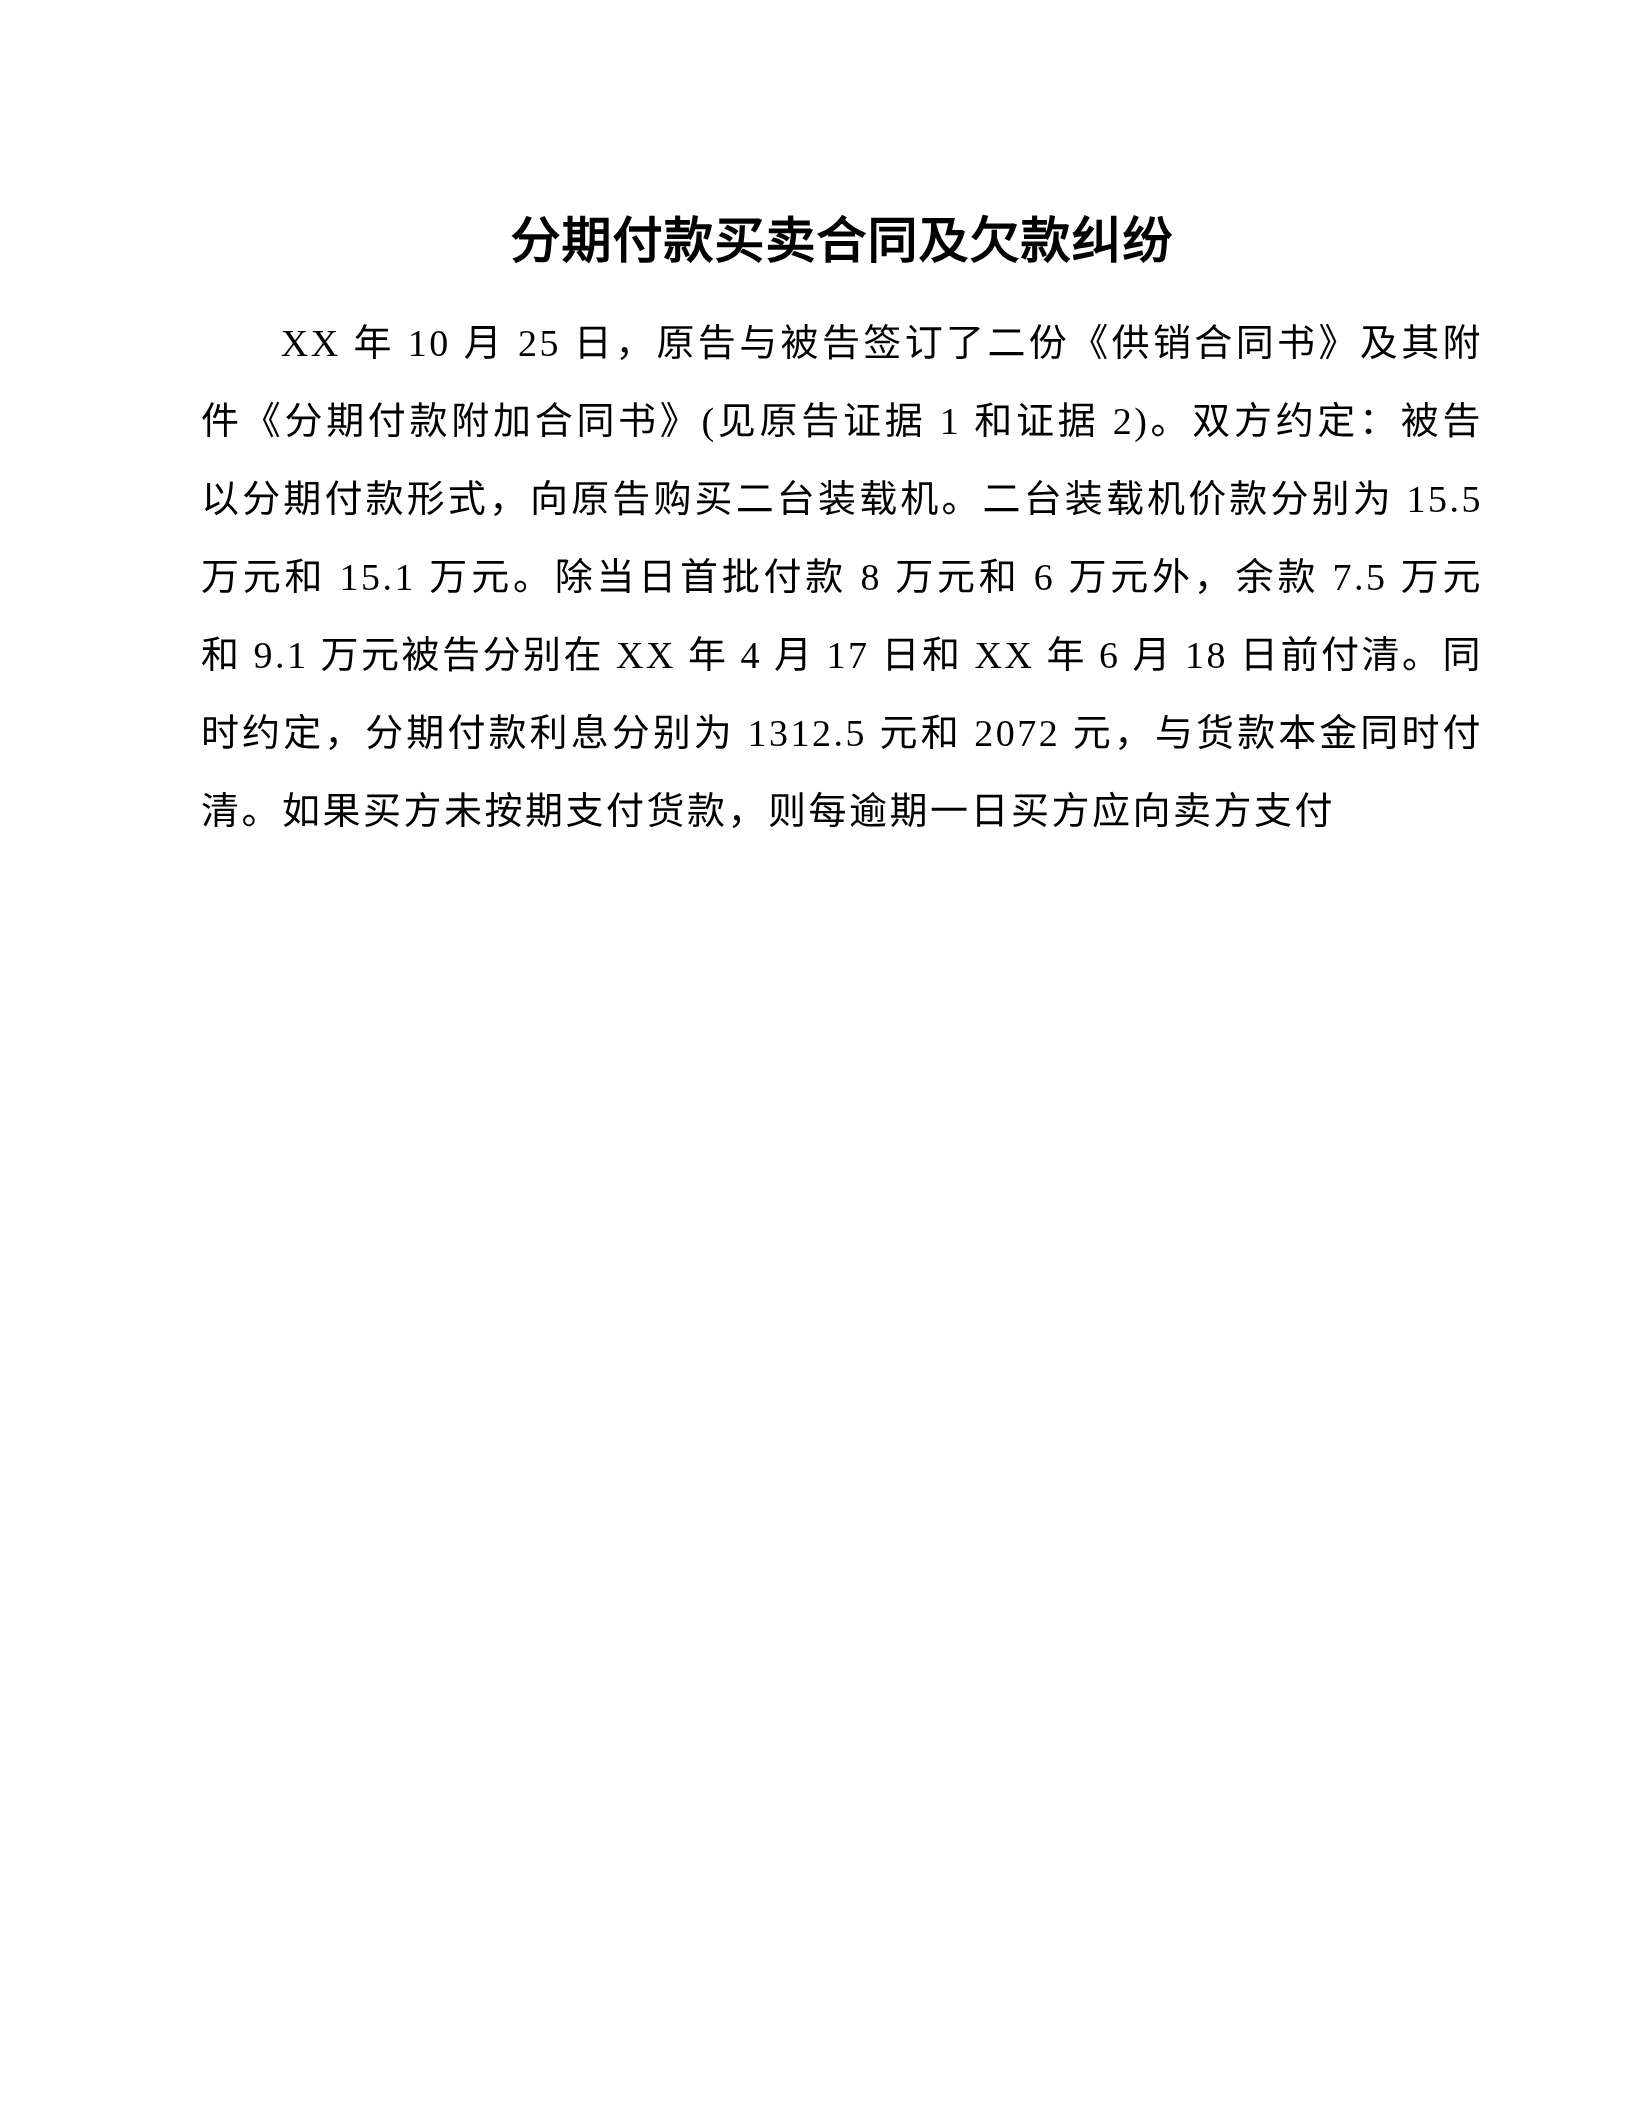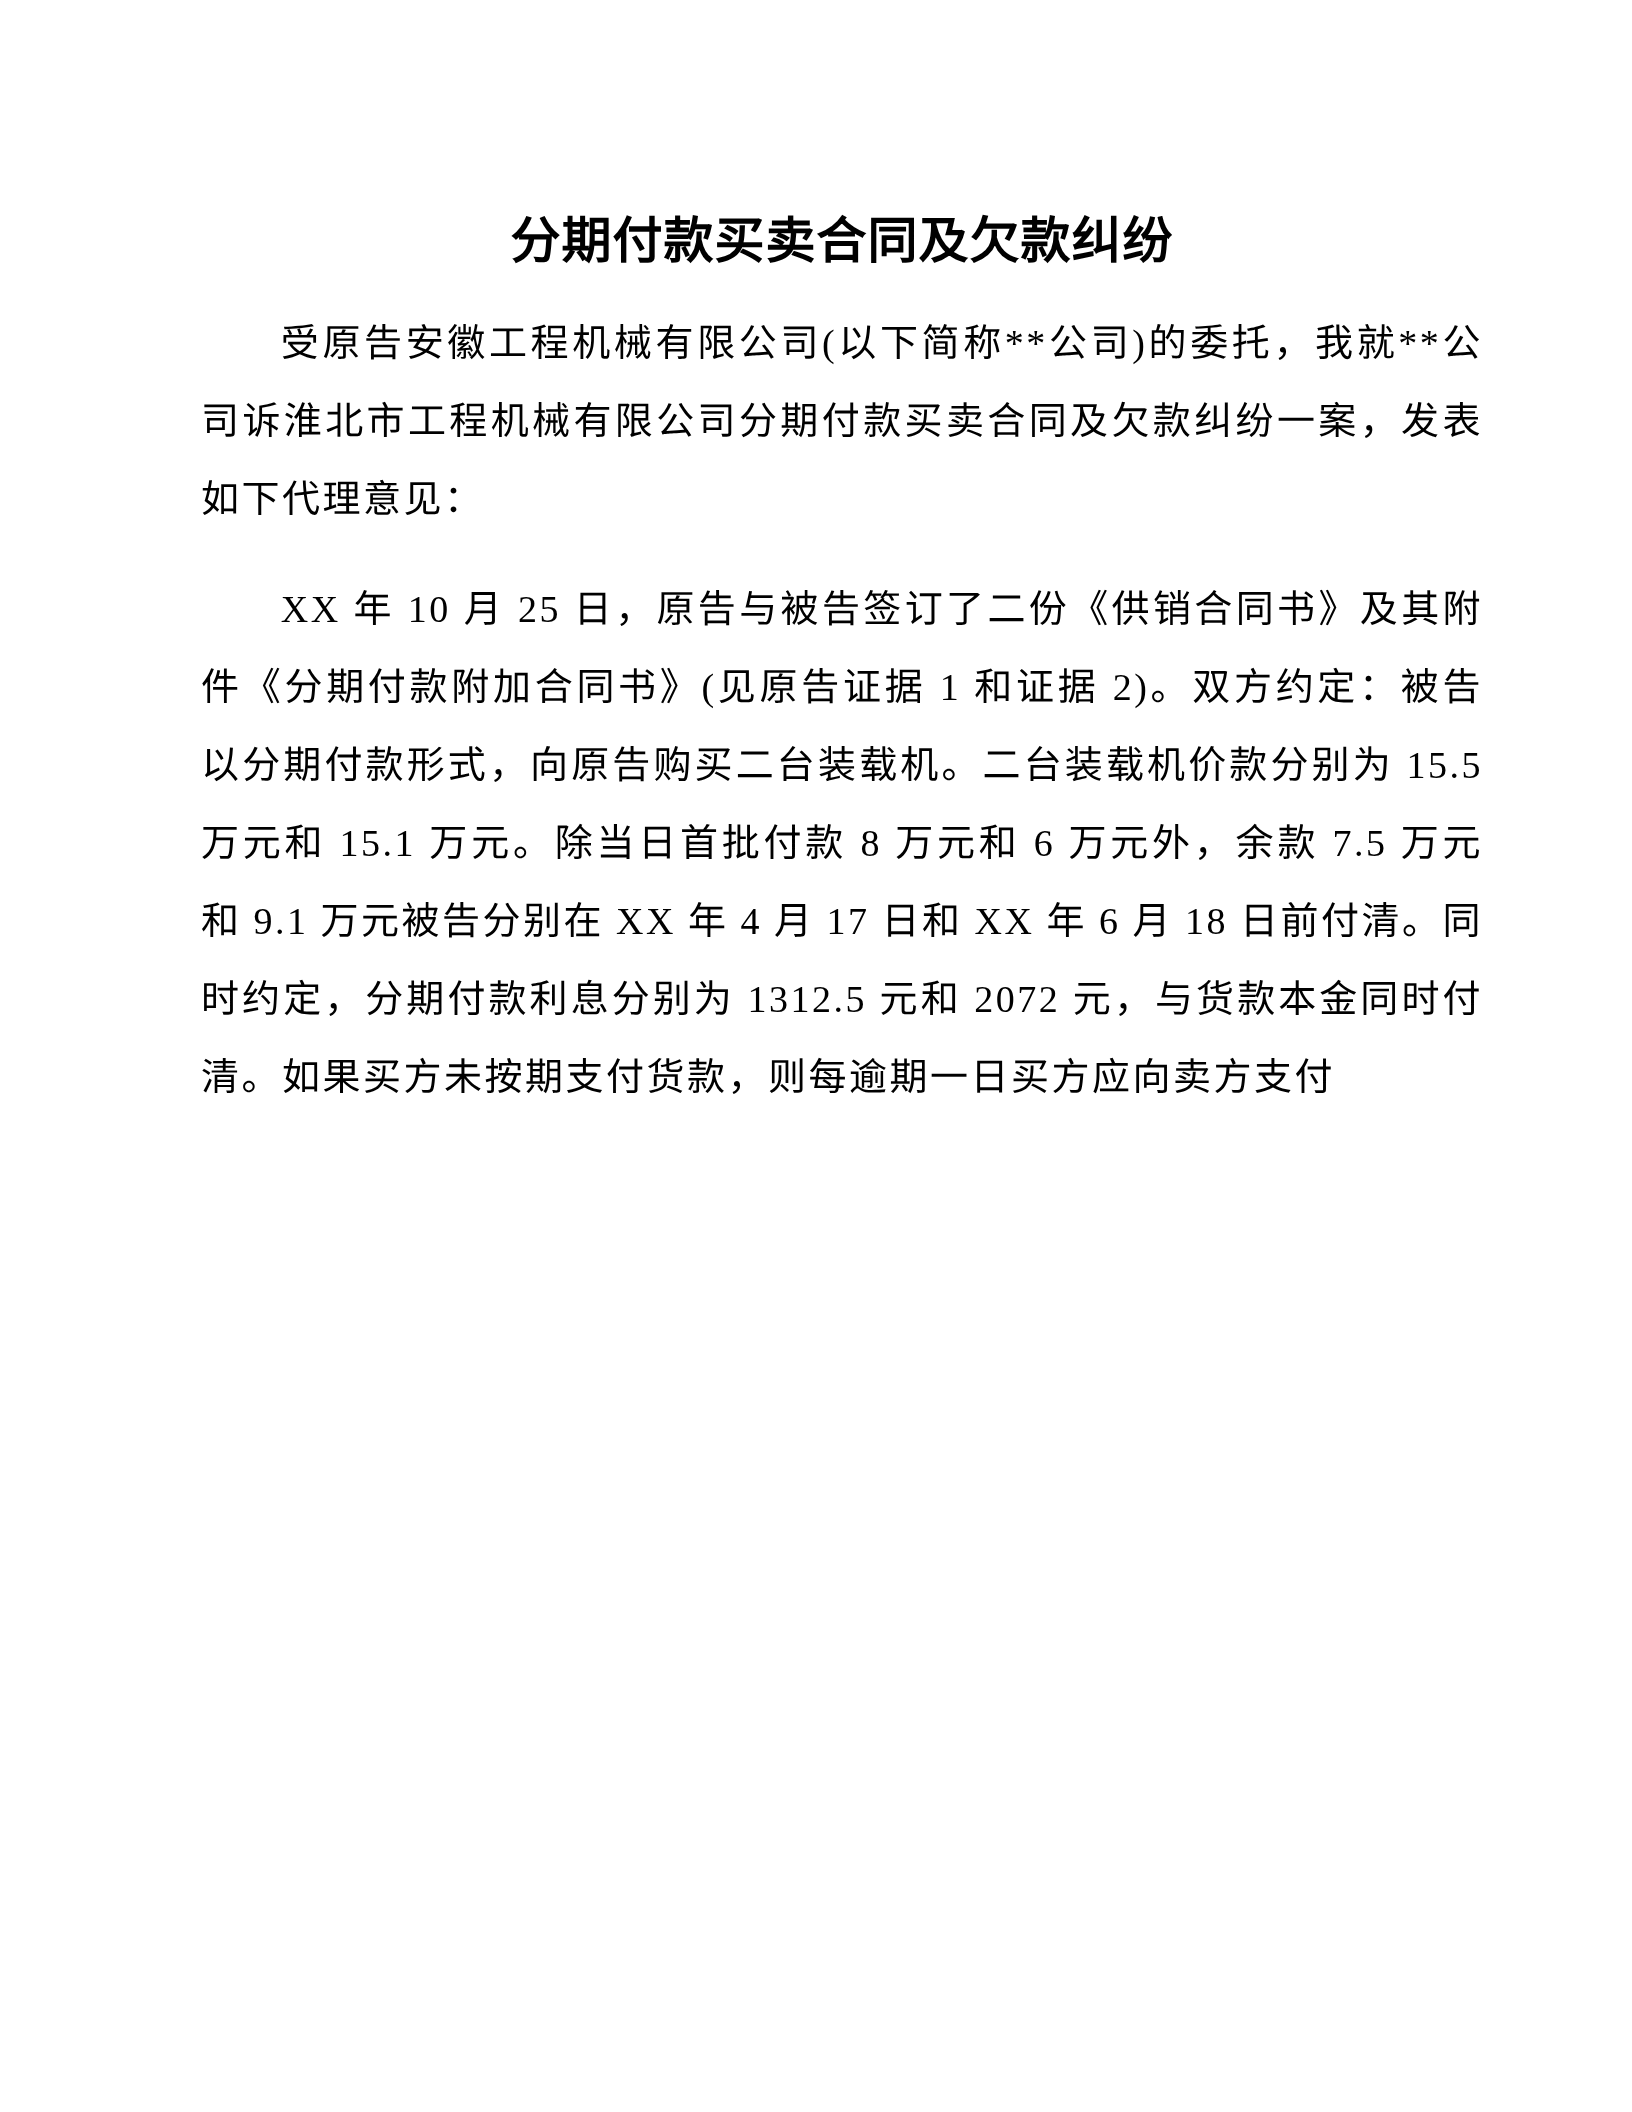--- a/index.html
+++ b/index.html
@@ -49,18 +49,17 @@
 </style>
 </head>
 <body>
 
 <div class="page">
   <h1 class="doc-title">分期付款买卖合同及欠款纠纷</h1>
 
   <div class="doc-body">
 
 
-    <p class="para">受原告安徽工程机械有限公司(以下简称**公司)的委托，我就**公司诉淮北市工程机械有限公司分期付款买卖合同及欠款纠纷一案，发表如下代理意见：</p>
 
 
     <p class="para">XX 年 10 月 25 日，原告与被告签订了二份《供销合同书》及其附件《分期付款附加合同书》(见原告证据 1 和证据 2)。双方约定：被告以分期付款形式，向原告购买二台装载机。二台装载机价款分别为 15.5 万元和 15.1 万元。除当日首批付款 8 万元和 6 万元外，余款 7.5 万元和 9.1 万元被告分别在 XX 年 4 月 17 日和 XX 年 6 月 18 日前付清。同时约定，分期付款利息分别为 1312.5 元和 2072 元，与货款本金同时付清。如果买方未按期支付货款，则每逾期一日买方应向卖方支付</p>
   </div>
 </div>
 
 </body></html>

